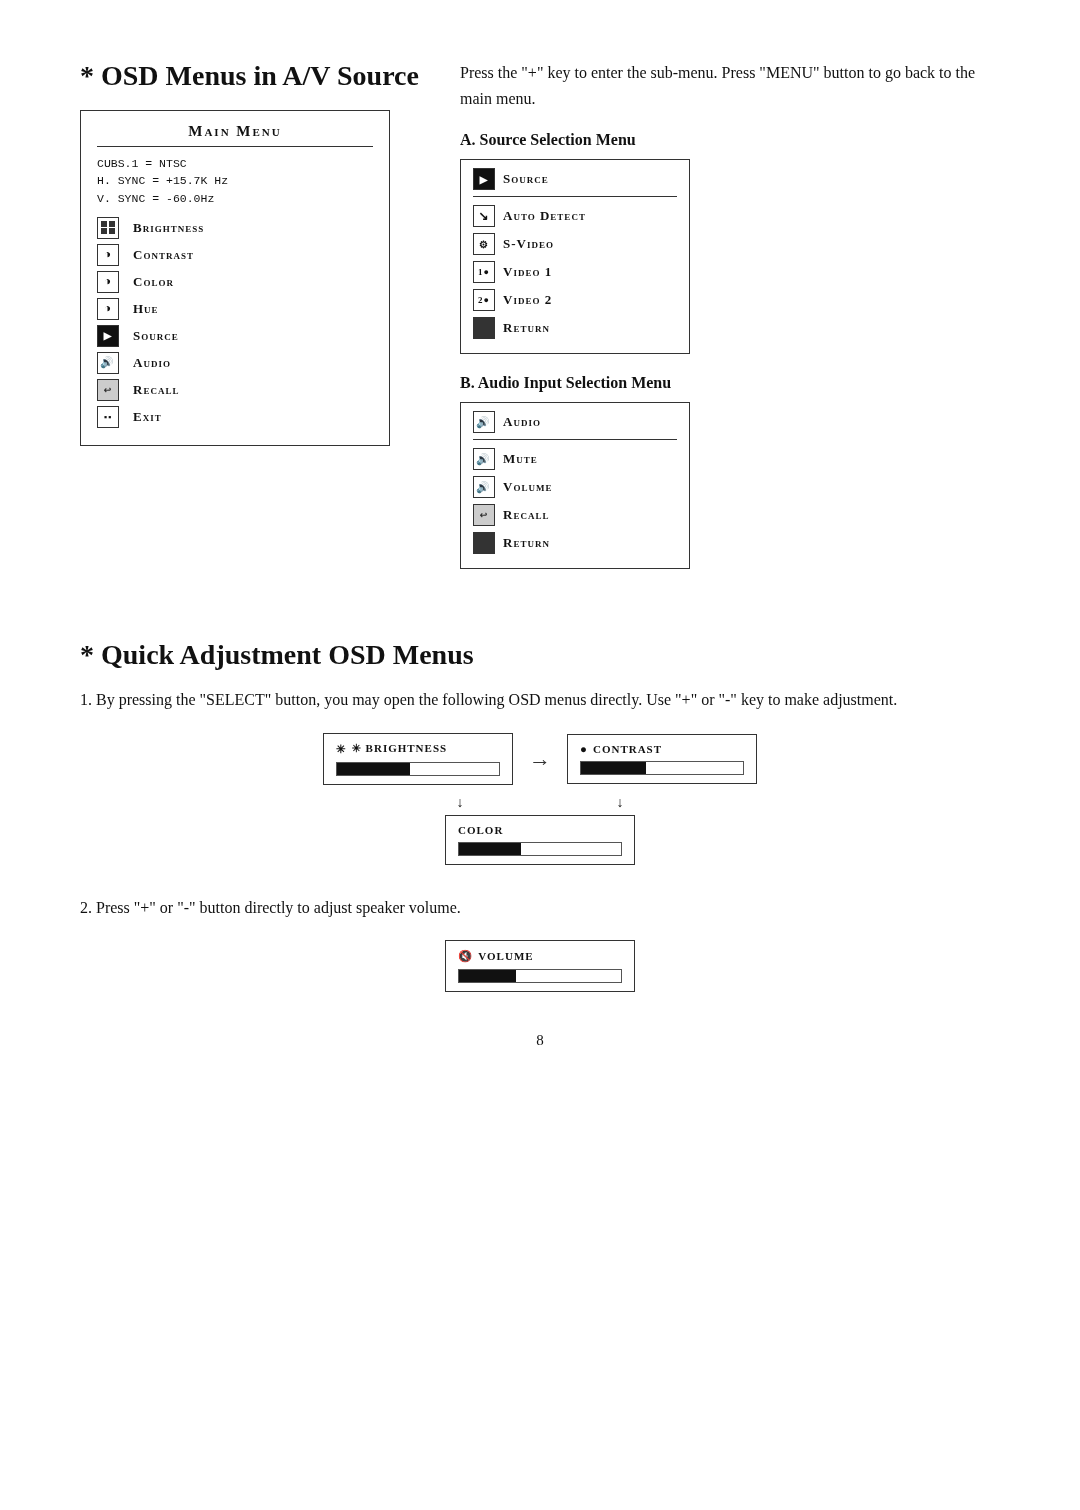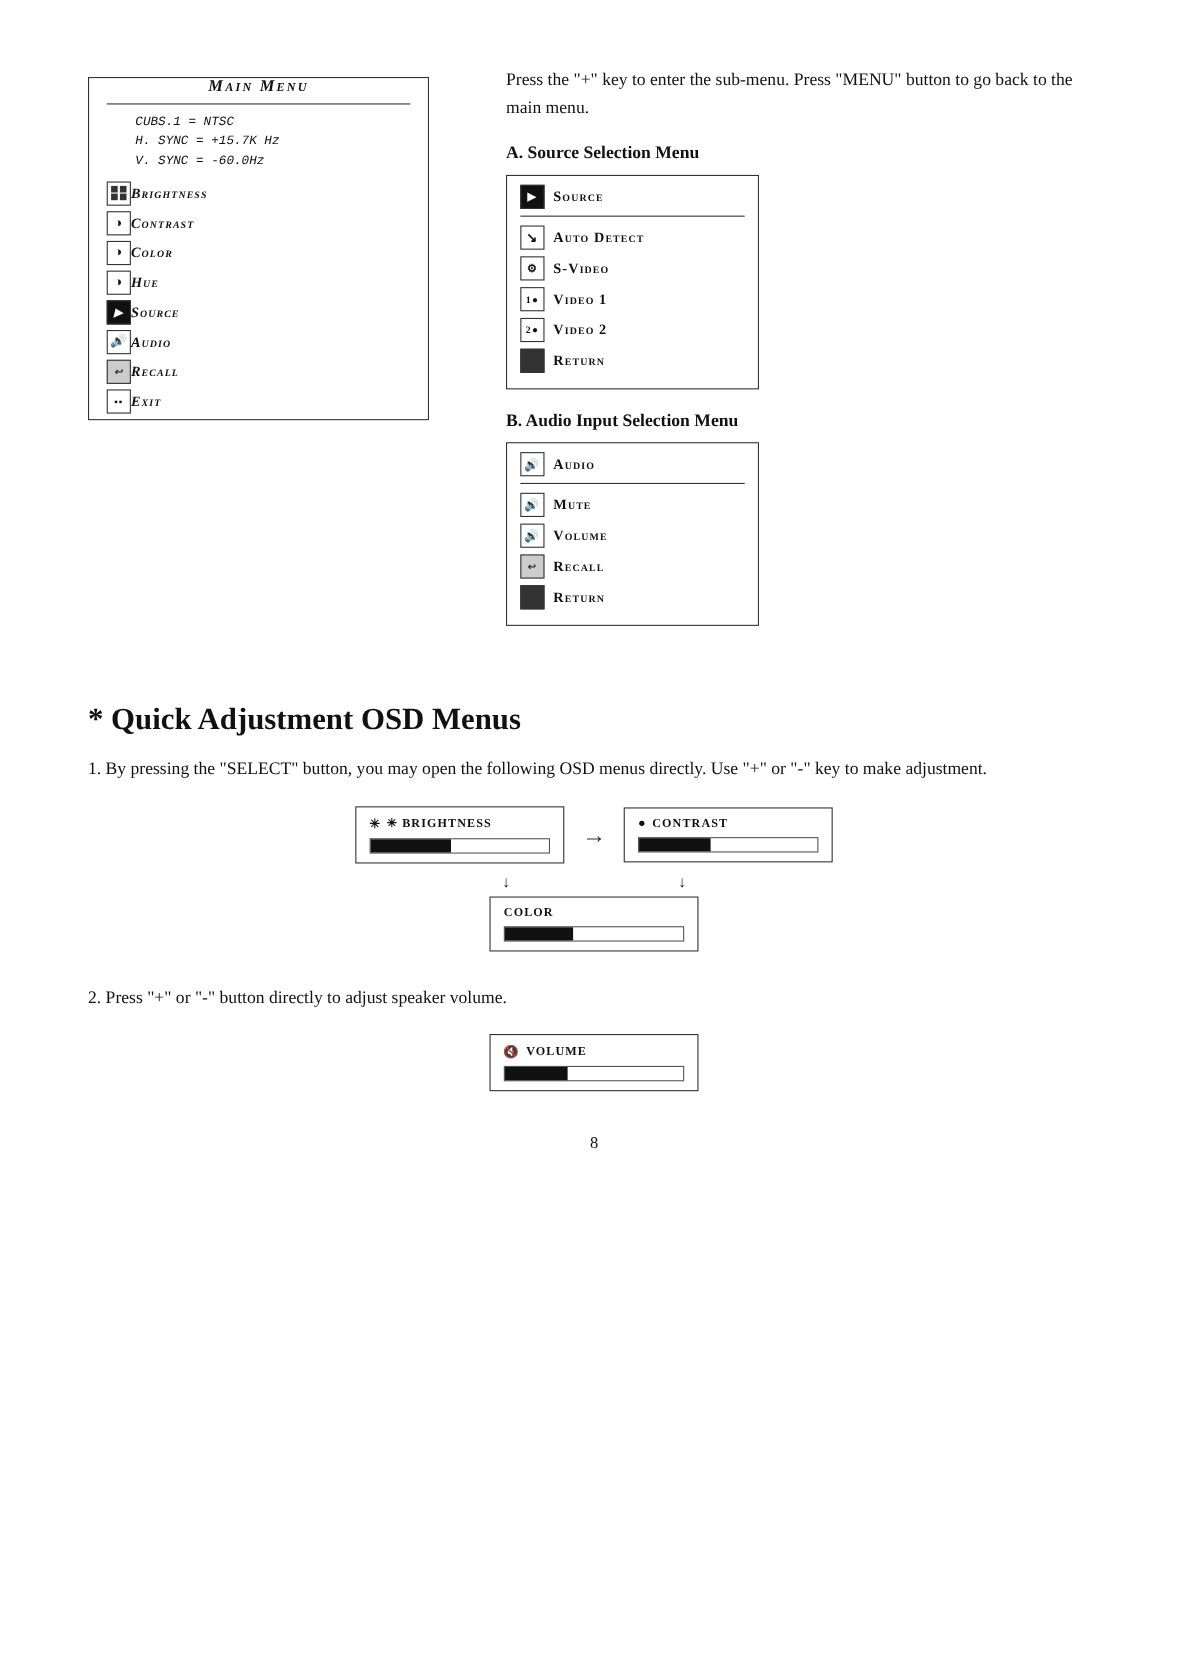--- a/index.html
+++ b/index.html
@@ -32,49 +32,47 @@
       flex-shrink: 0;
     }
 
     .right-col {
       flex: 1;
     }
 
     
     .main-menu-box {
       border: 1.5px solid #333;
-      padding: 0 16px;
+      padding: 12px 16px;
       width: 310px;
       margin-top: 10px;
-      font-style: italic;
     }
 
     .main-menu-title {
       font-size: 15px;
       font-weight: bold;
       text-align: center;
       letter-spacing: 2px;
       font-variant: small-caps;
       border-bottom: 1px solid #333;
       padding-bottom: 6px;
       margin-bottom: 8px;
     }
 
     .sync-info {
       font-size: 11.5px;
       font-family: 'Courier New', monospace;
       margin-bottom: 10px;
       line-height: 1.5;
-      margin-left: 26px;
     }
 
     .menu-item {
       display: flex;
       align-items: center;
-      gap: 0;
+      gap: 14px;
       margin-bottom: 5px;
       font-size: 13px;
       font-weight: bold;
       letter-spacing: 1px;
       font-variant: small-caps;
     }
 
     
     .icon-box {
       display: inline-flex;
@@ -256,20 +254,21 @@
       align-items: center;
       justify-content: center;
     }
   </style>
 </head>
 <body>
 
 <div class="top-section">
 
   <div class="left-col">
+    <h1 class="section-title">* OSD Menus in A/V Source</h1>
 
     <div class="main-menu-box">
       <div class="main-menu-title">Main Menu</div>
       <div class="sync-info">
         <div>CUBS.1 = NTSC</div>
         <div>H. SYNC = +15.7K Hz</div>
         <div>V. SYNC =  -60.0Hz</div>
       </div>
 
       <div class="menu-item">

